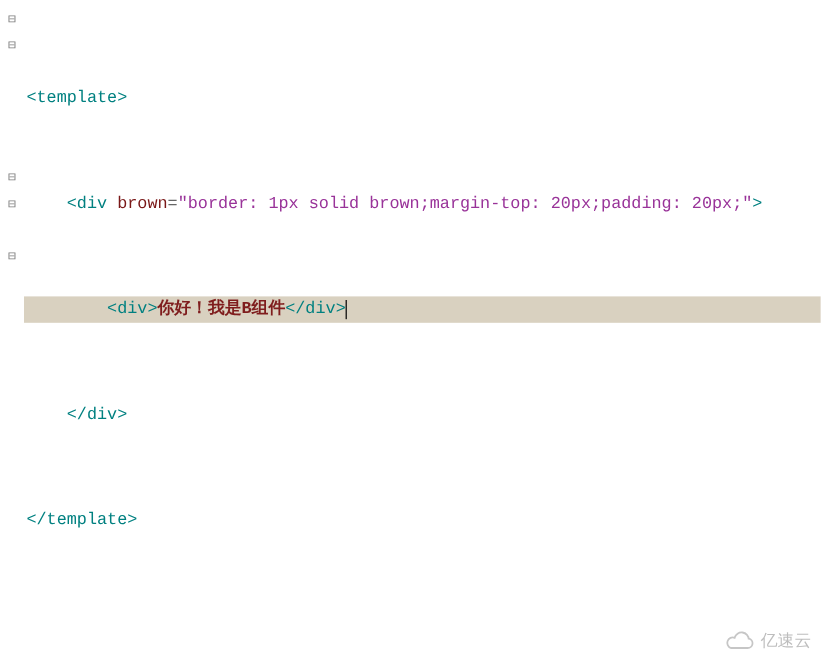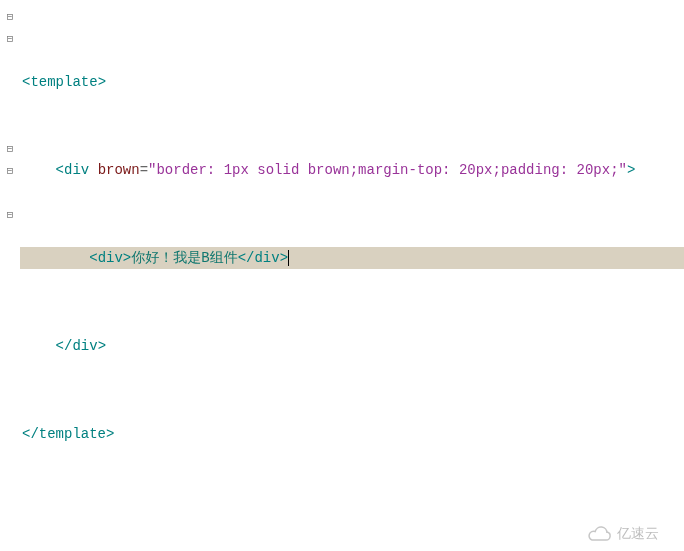--- a/index.html
+++ b/index.html
@@ -53,25 +53,25 @@
     width: 1px;
     height: 16px;
     background: #000;
     vertical-align: middle;
   }
   .tag { color: #008080; }
   .attr-name { color: #7a1818; }
   .attr-eq { color: #666; }
   .string { color: #993399; }
   .plain { color: #333; }
-  .text-content { color: #0f766e; }
+  .text-content { color: #7f1d1d; font-weight: bold; }
   .angle { color: #008080; }
   .watermark {
     position: absolute;
-    right: 25px;
+    right: 8px;
     bottom: 8px;
     opacity: 0.55;
     display: flex;
     align-items: center;
     gap: 4px;
     color: #888;
     font-size: 14px;
     font-family: sans-serif;
   }
   .watermark svg { display: block; }

